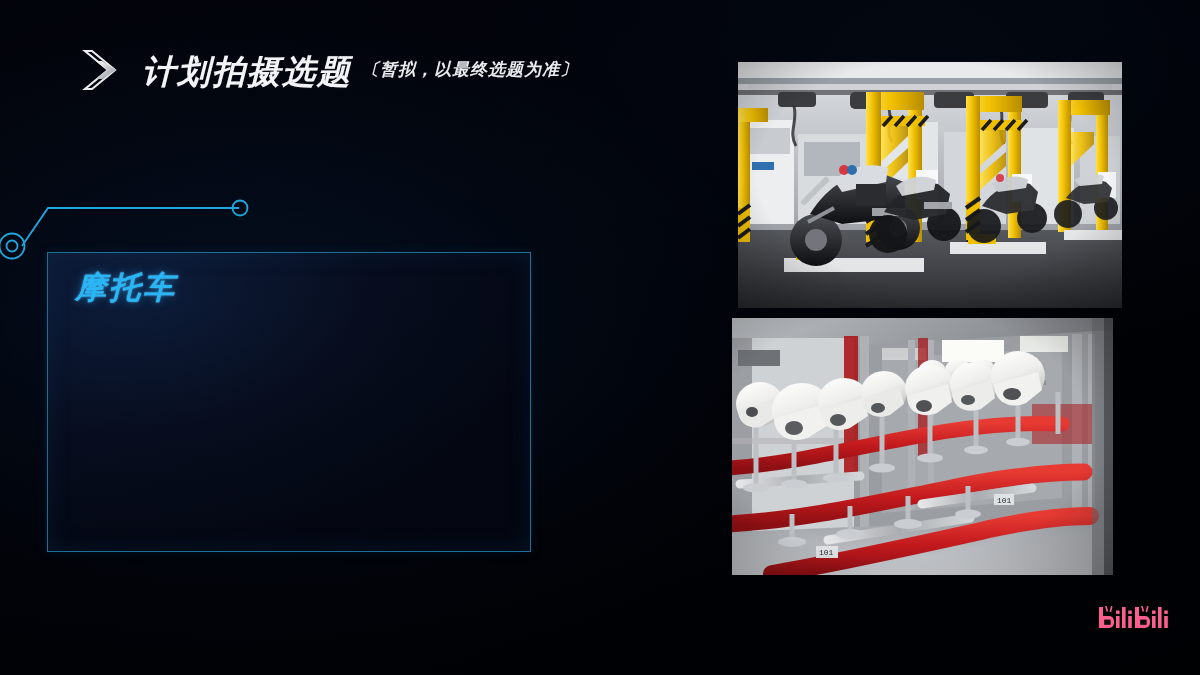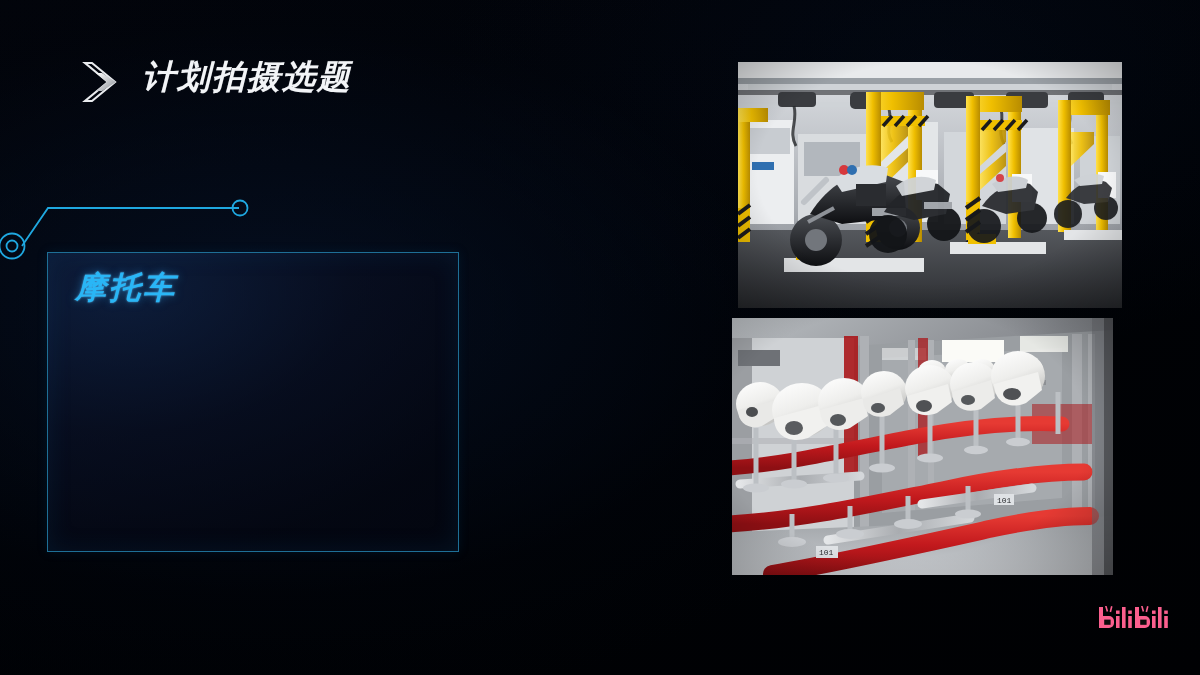--- a/index.html
+++ b/index.html
@@ -13,40 +13,40 @@
   }
   .slide {
     position:absolute; inset:0;
     background:
       radial-gradient(900px 520px at 22% 46%, rgba(8,24,52,0.55) 0%, rgba(2,6,16,0.25) 55%, rgba(0,0,0,0) 78%),
       radial-gradient(700px 420px at 78% 10%, rgba(6,18,40,0.30) 0%, rgba(0,0,0,0) 70%),
       linear-gradient(160deg,#02040a 0%,#000206 50%,#000103 100%);
   }
 
   
-  .header { position:absolute; left:82px; top:60px; display:flex; align-items:flex-start; }
+  .header { position:absolute; left:82px; top:48px; display:flex; align-items:center; }
   .chev-icon { width:46px; height:44px; flex:0 0 auto; margin-right:14px; margin-bottom:2px; }
   .title-main {
     font-size:33px; font-weight:bold; letter-spacing:2px;
     color:#f2f4f7; line-height:1; font-style:italic;
     text-shadow:0 0 1px rgba(255,255,255,.35);
     white-space:nowrap;
   }
   .title-sub {
     font-size:17px; font-weight:bold; font-style:italic;
     color:#e8eaee; letter-spacing:1px; margin-left:10px; margin-bottom:3px;
     white-space:nowrap;
   }
 
   
   .connector { position:absolute; left:0; top:188px; width:270px; height:80px; }
 
   
   .card {
-    position:absolute; left:47px; top:252px; width:412px; height:300px;
+    position:absolute; left:47px; top:252px; width:484px; height:300px;
     border:1px solid #1e6f96;
     background:
       radial-gradient(420px 260px at 18% 12%, rgba(16,40,78,0.55) 0%, rgba(7,14,32,0.55) 55%, rgba(3,6,16,0.6) 100%),
       linear-gradient(150deg,#0b1228 0%,#070c1c 45%,#03060f 100%);
     box-shadow:0 0 24px rgba(20,90,140,0.16) inset, 0 0 10px rgba(12,70,110,0.20);
   }
   .card-title {
     position:absolute; left:27px; top:19px;
     font-size:31px; font-weight:bold; font-style:italic; letter-spacing:3px;
     color:#29b6f6; line-height:1;
@@ -80,20 +80,21 @@
           <linearGradient id="chevGrad" x1="0" y1="0" x2="1" y2="1">
             <stop offset="0%" stop-color="#ffffff"></stop>
             <stop offset="100%" stop-color="#8d9299"></stop>
           </linearGradient>
         </defs>
         <path d="M3 3 L10 3 L33 22 L10 41 L3 41 L26 22 Z" fill="none" stroke="#e9ebee" stroke-width="2.1" stroke-linejoin="miter"></path>
         <path d="M14 13 L20 13 L34 22 L20 31 L14 31 L25 22 Z" fill="url(#chevGrad)"></path>
       </svg>
     </span>
     <span class="title-main">计划拍摄选题</span>
+    <span class="title-sub">〔暂拟，以最终选题为准〕</span>
   </div>
 
   <div class="connector">
     <svg viewBox="0 0 270 80" xmlns="http://www.w3.org/2000/svg">
       <g stroke="#1fa8e0" fill="none" stroke-width="1.8">
         <path d="M22 58 L48 20 L239 20"></path>
         <circle cx="12" cy="58" r="12.5"></circle>
         <circle cx="12" cy="58" r="5.5"></circle>
         <circle cx="240" cy="20" r="7.5"></circle>
       </g>

